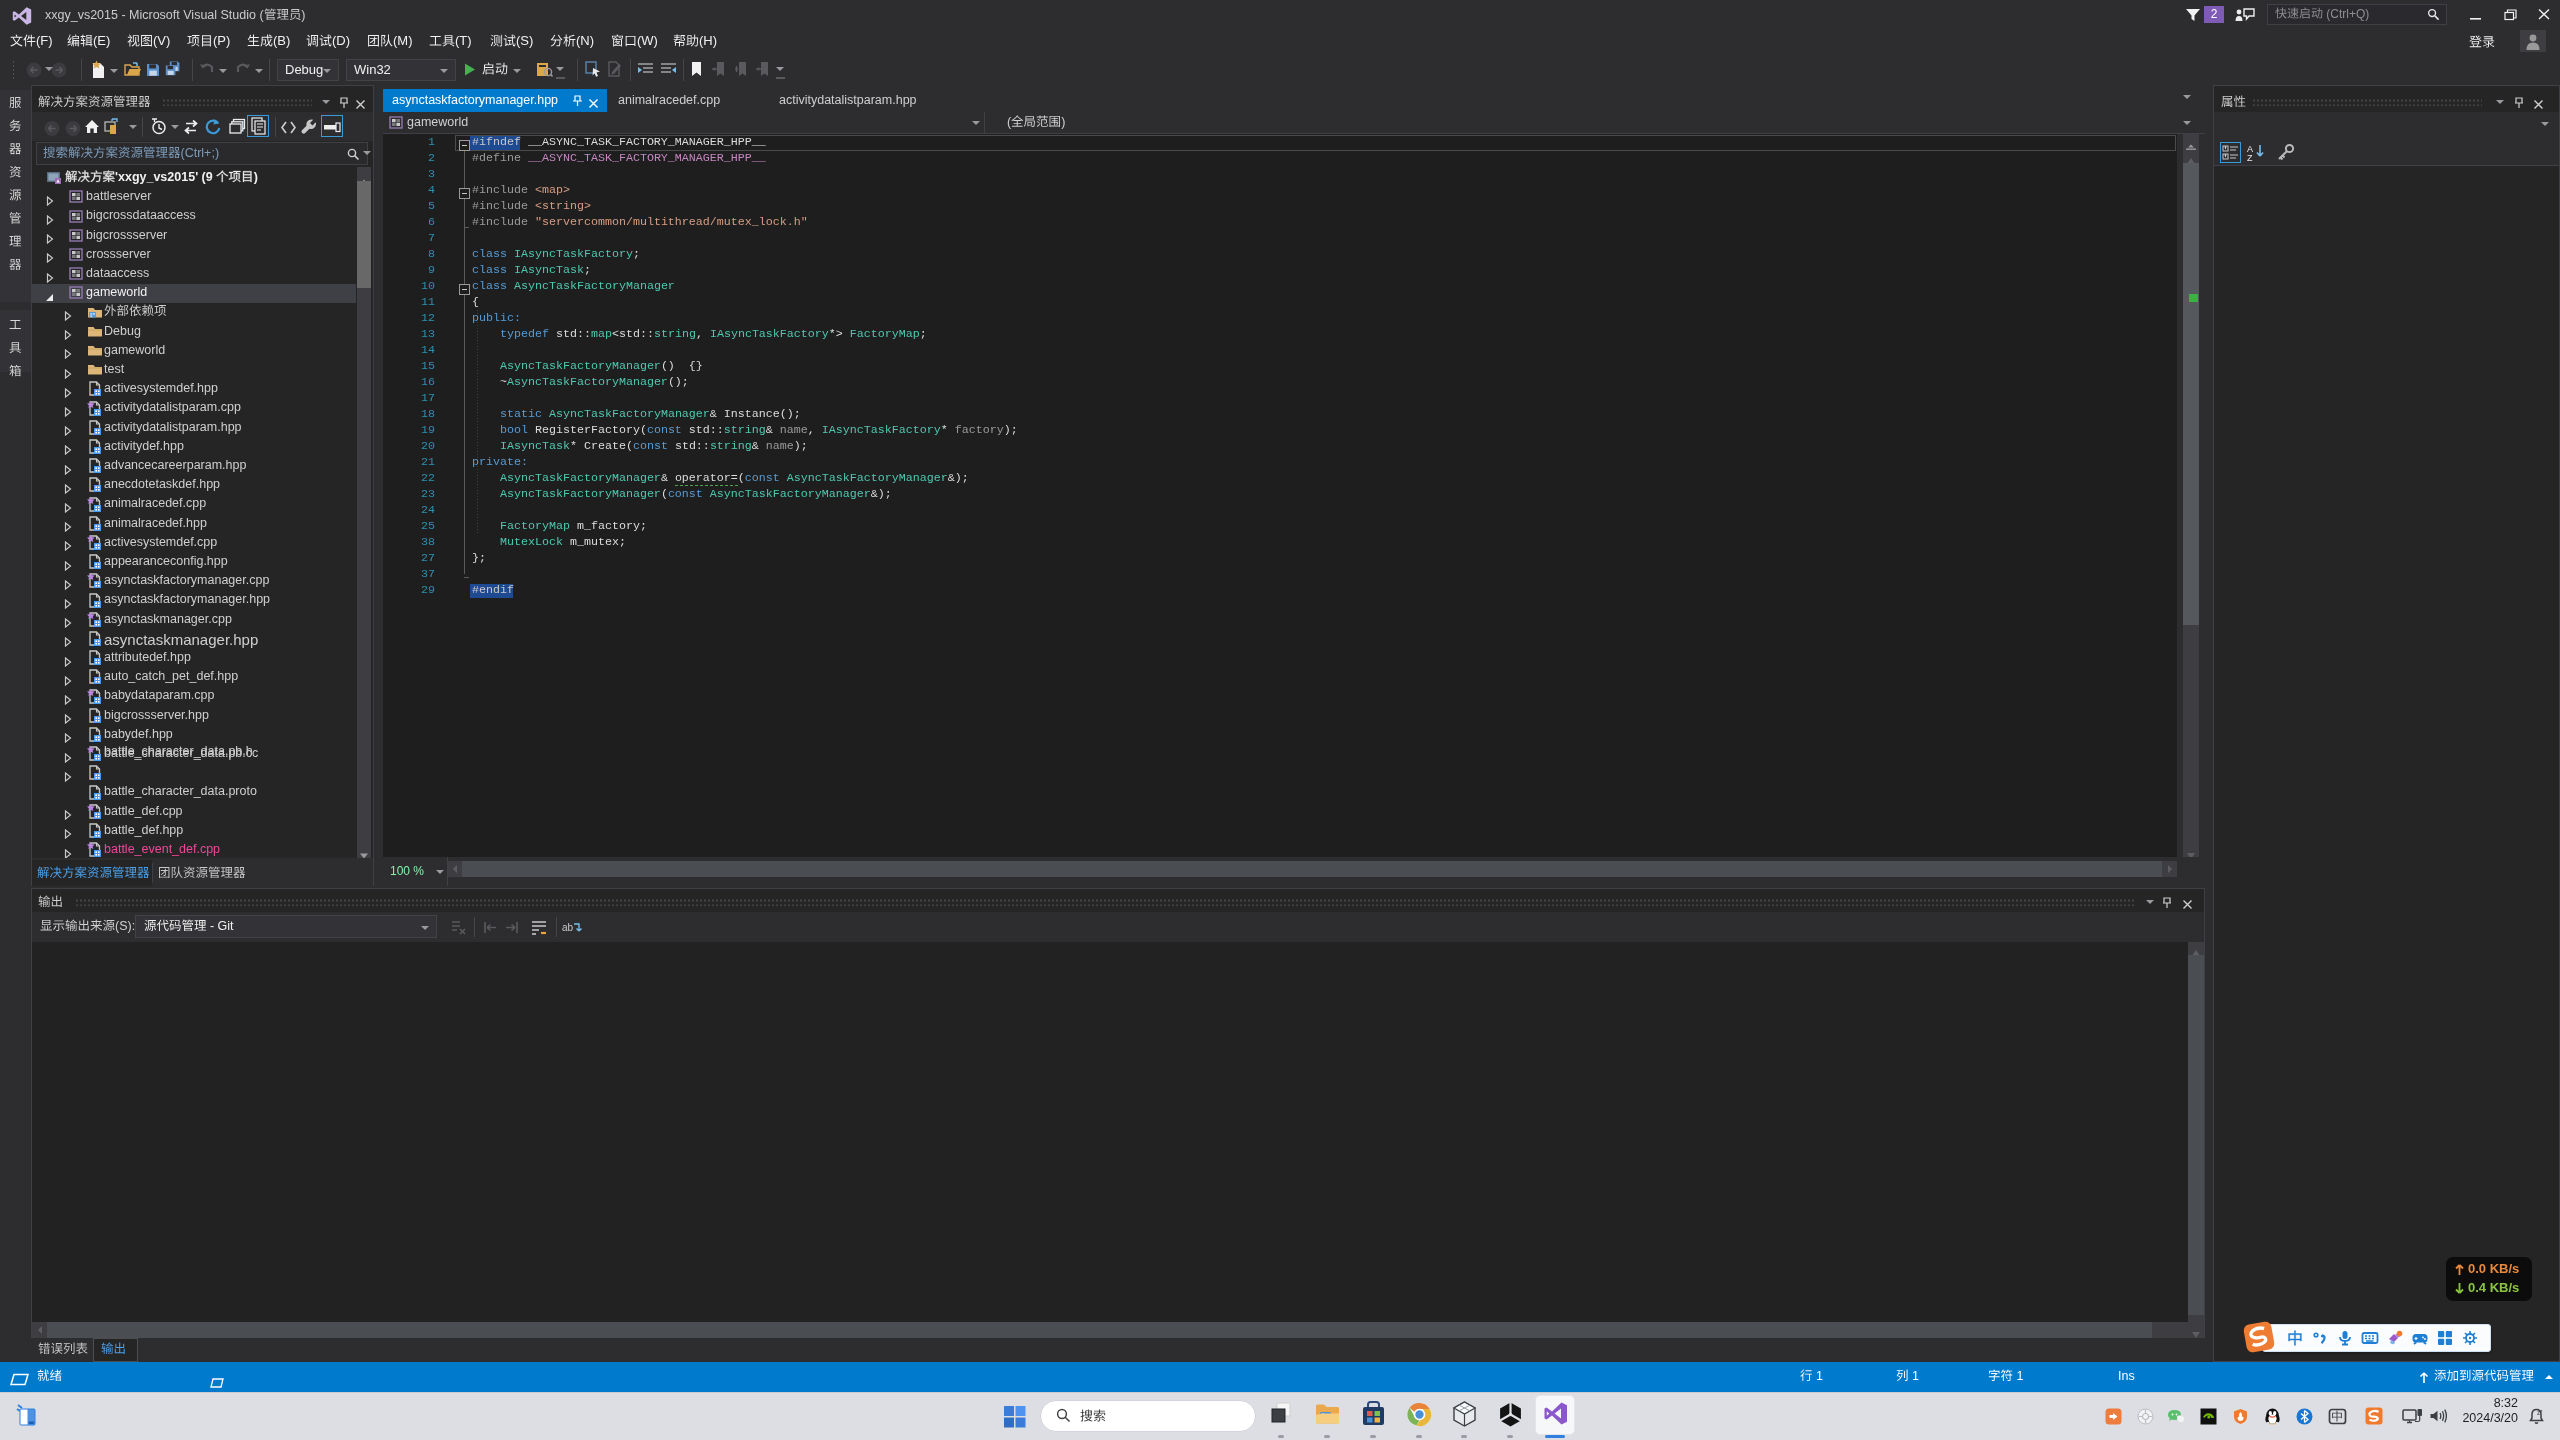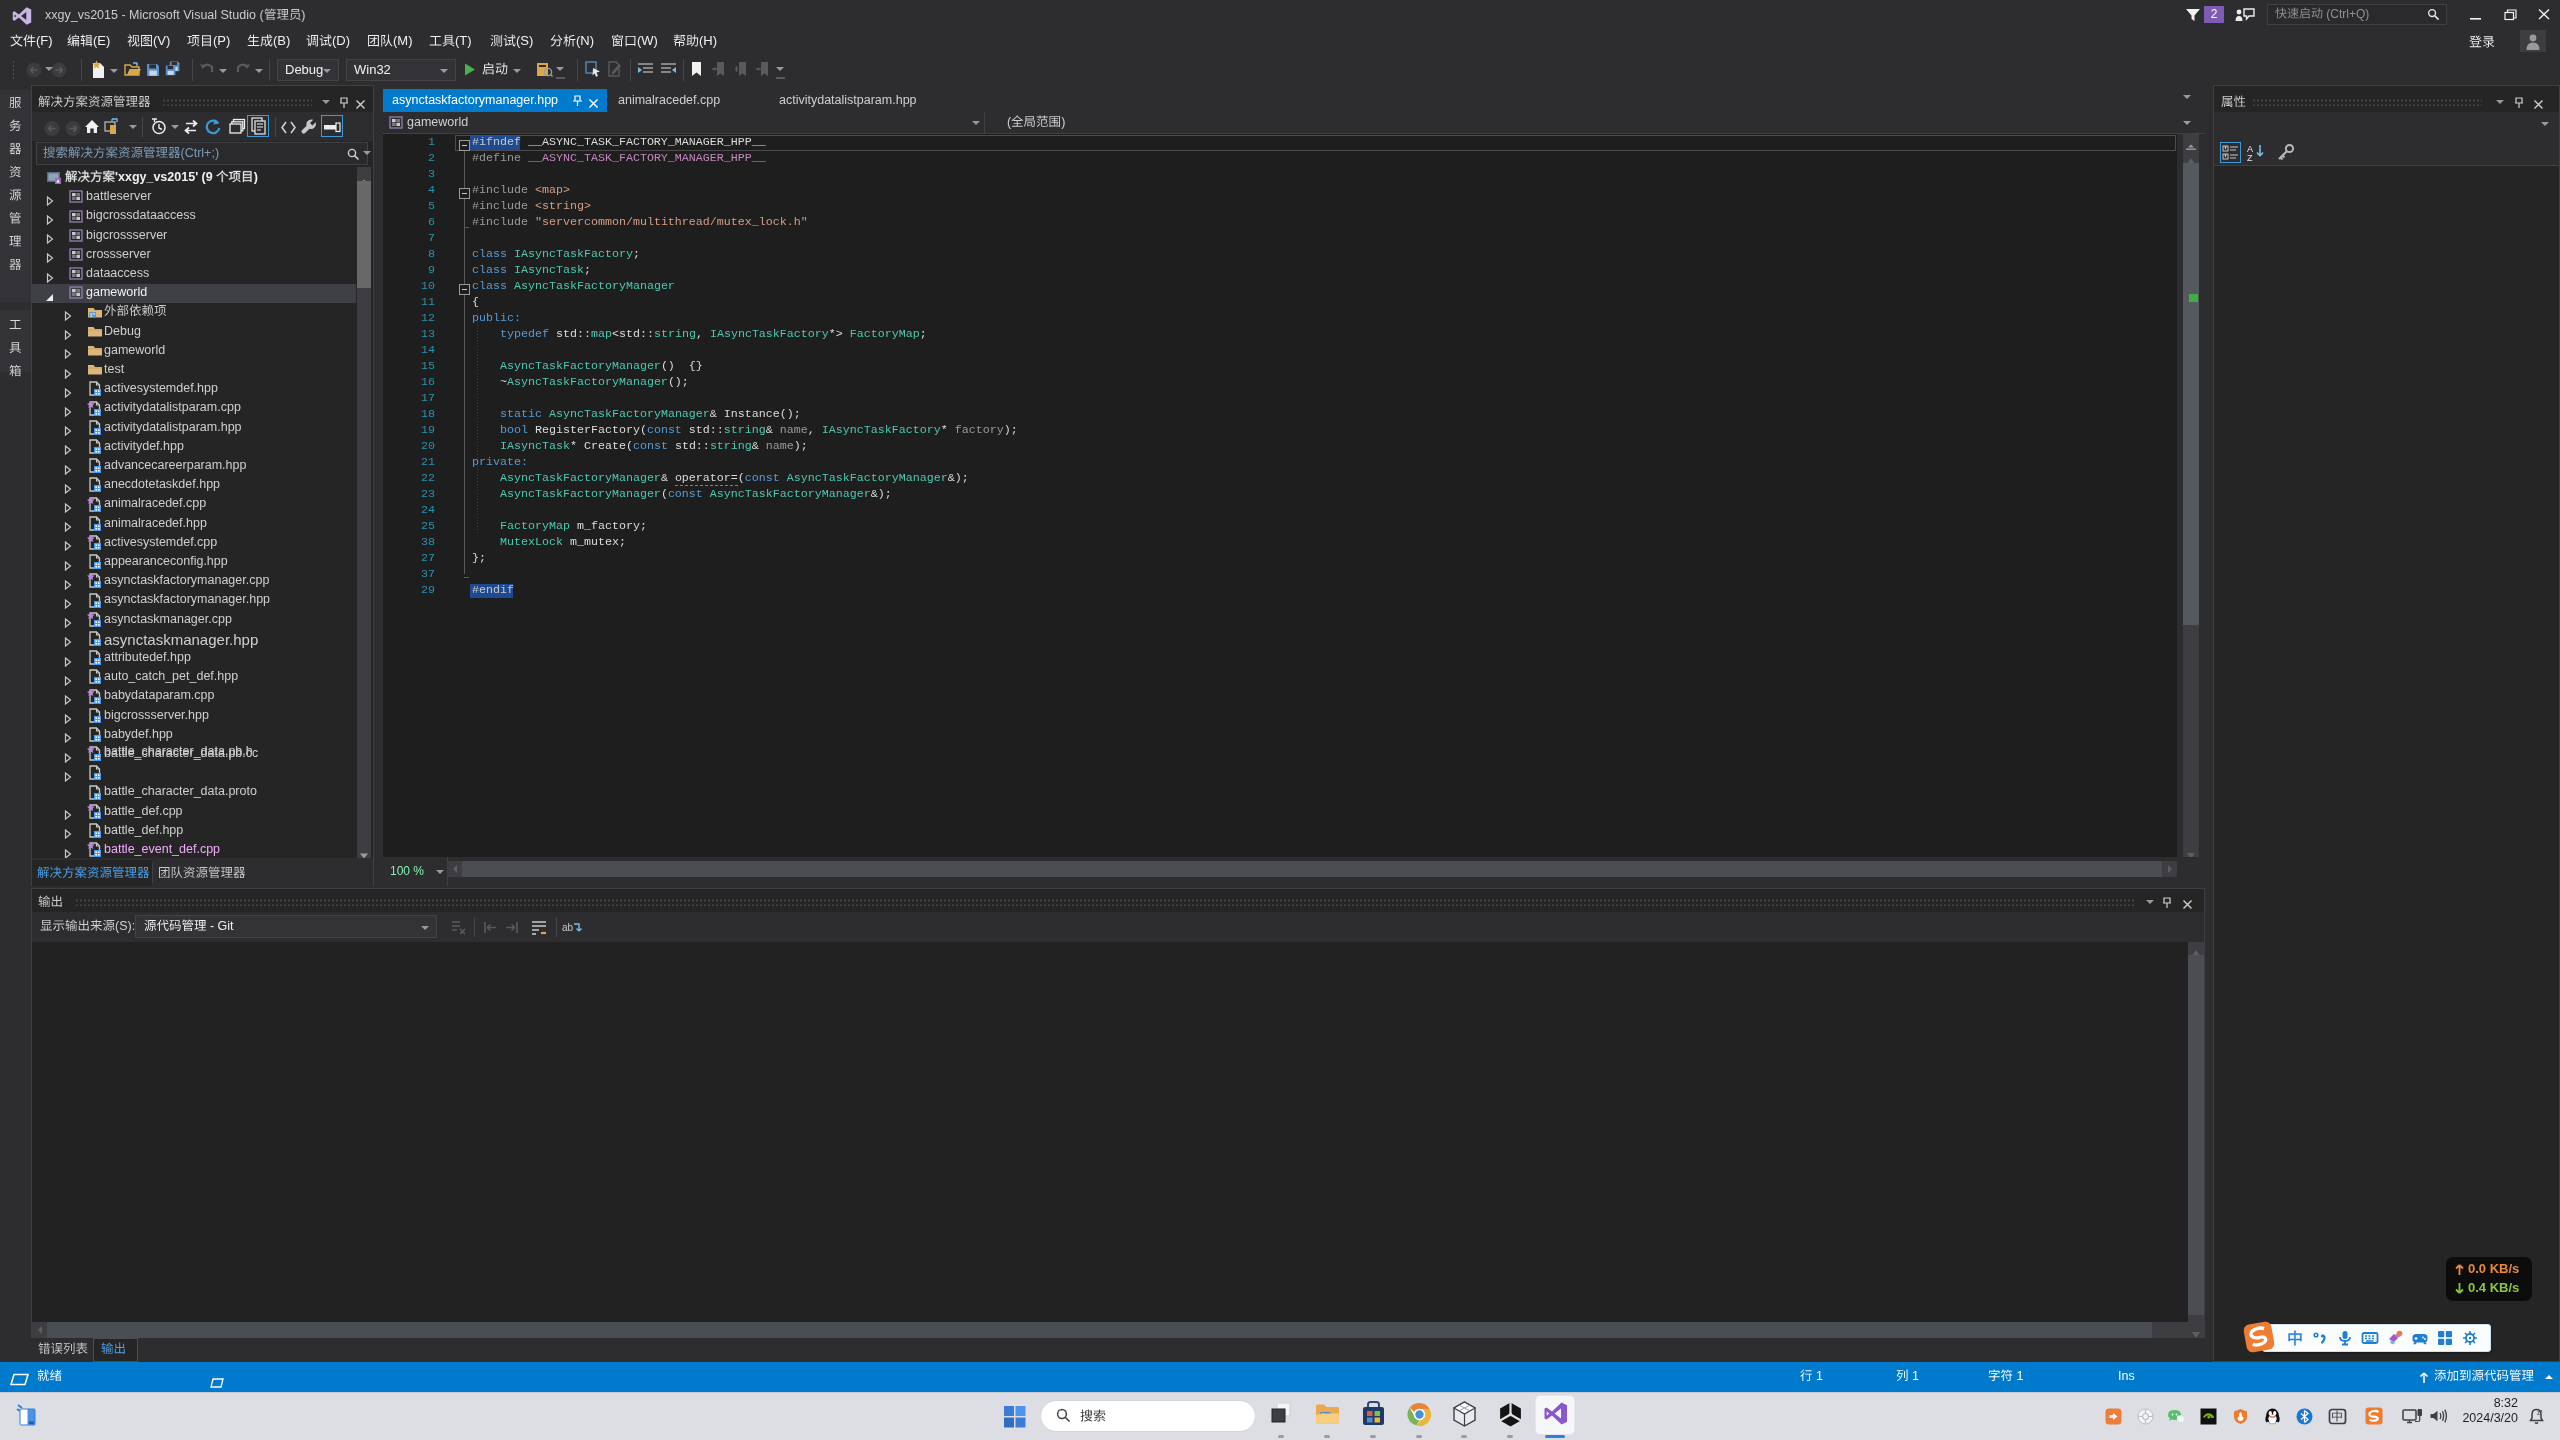--- a/index.html
+++ b/index.html
@@ -903,21 +903,21 @@
         <path d="M1 1 L7.5 1 L10.5 4 L10.5 14 L1 14 Z" fill="none" stroke="#c8c8c8" stroke-width="1.3"></path>
         <path d="M7.5 1 L7.5 4 L10.5 4" fill="none" stroke="#c8c8c8" stroke-width="1.1"></path>
       </g>
       <path d="M3.8 0 l1.2 2.3 2.6 .3 -1.9 1.8 .5 2.6 -2.4 -1.3 -2.4 1.3 .5 -2.6 -1.9 -1.8 2.6 -.3 Z" fill="#bb86dd"></path>
       <rect x="7" y="8" width="7" height="7" fill="#479af3"></rect>
       <rect x="8.4" y="9.4" width="1.6" height="1.6" fill="#fff"></rect>
       <rect x="11" y="9.4" width="1.6" height="1.6" fill="#fff"></rect>
       <rect x="8.4" y="12" width="1.6" height="1.6" fill="#fff"></rect>
       <rect x="11" y="12" width="1.6" height="1.6" fill="#fff"></rect>
     </svg></div>
-<div class="abs" style="left:104px;top:842px;font-size:12.5px;color:#f0abfc;white-space:pre">battle_event_def.cpp</div>
+<div class="abs" style="left:104px;top:842px;font-size:12.5px;color:#ec4899;white-space:pre">battle_event_def.cpp</div>
 <div class="abs" style="left:357px;top:167px;width:14px;height:691px;background:#3e3e42"></div>
 <div class="abs" style="left:359px;top:172px;width:10px;height:8px;"><svg width="10" height="8">
       <path d="M5 1.5 L9 6.5 L1 6.5 Z" fill="#999b9e"></path>
     </svg></div>
 <div class="abs" style="left:357px;top:181px;width:14px;height:107px;background:#686868"></div>
 <div class="abs" style="left:359px;top:846px;width:10px;height:8px;"><svg width="10" height="8">
       <path d="M1 1.5 L9 1.5 L5 6.5 Z" fill="#999b9e"></path>
     </svg></div>
 <div class="abs" style="left:31px;top:858px;width:343px;height:28px;background:#2d2d30;border-left:1px solid #3f3f46;border-right:1px solid #3f3f46"></div>
 <div class="abs" style="left:32px;top:860px;width:120px;height:26px;background:#252526"></div>

